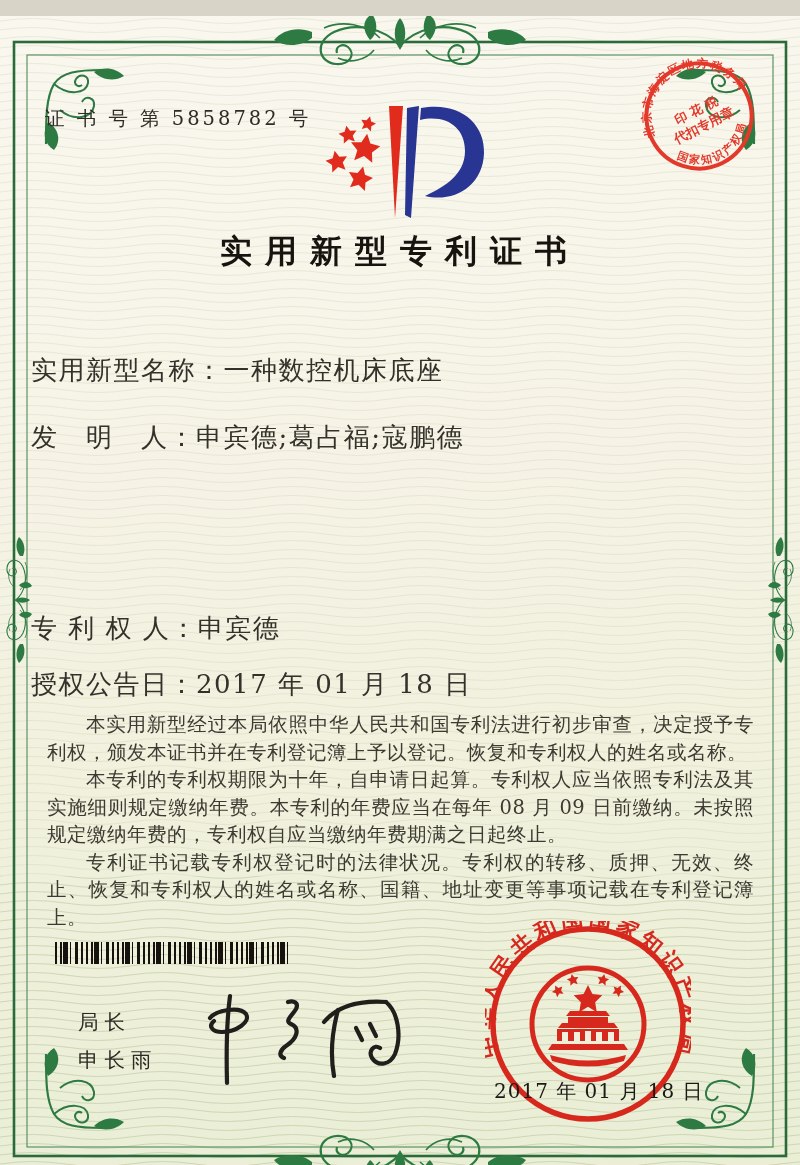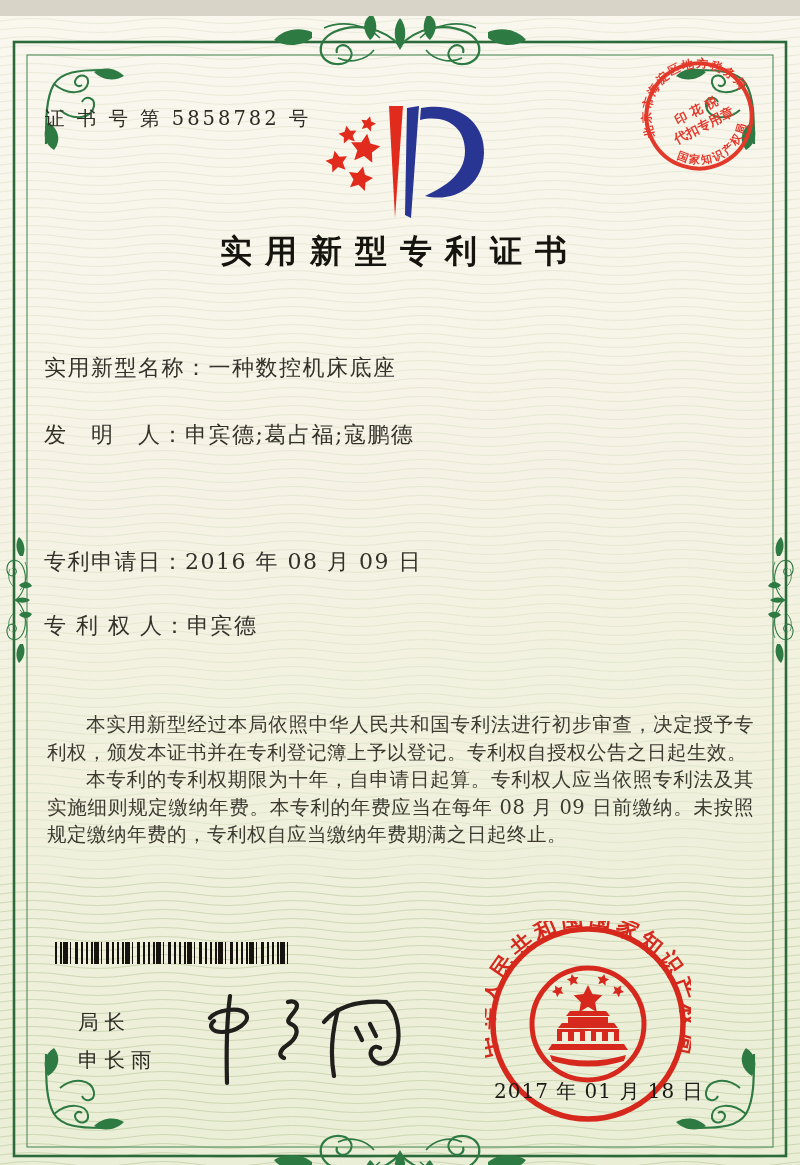--- a/index.html
+++ b/index.html
@@ -6,21 +6,21 @@
   .page{
     position:relative;width:800px;height:1165px;margin:16px auto;overflow:hidden;
     background:linear-gradient(175deg,#faf7ef 0%,#f6f3e6 38%,#f1f1de 62%,#eaeed5 100%);
     font-family:"DejaVu Serif","Liberation Serif",serif;color:#35332c;
   }
   svg.layer{position:absolute;left:0;top:0;}
   .abs{position:absolute;}
   .cert-no{left:45px;top:89px;font-size:19.5px;letter-spacing:3px;color:#2e2c26;}
   .title{left:0;right:0;top:214px;text-align:center;font-size:32px;font-weight:bold;
          letter-spacing:13px;color:#16140f;}
-  .frow{left:44px;font-size:22px;letter-spacing:1.5px;color:#33312a;white-space:nowrap;}
+  .frow{left:31px;font-size:26px;letter-spacing:1.5px;color:#33312a;white-space:nowrap;}
   .f1{top:337px}.f2{top:404px}.f3{top:465px}.f4{top:531px}.f5{top:595px}.f6{top:651px}
   .body-text{left:47px;top:695px;width:707px;font-size:19.5px;line-height:27.5px;
              letter-spacing:0.5px;text-align:justify;color:#3c3a31;}
   .body-text p{margin:0;text-indent:2em;}
   .barcode{left:55px;top:926px;width:237px;height:22px;
     background:repeating-linear-gradient(90deg,
       #16130f 0 2px,transparent 2px 5px,#16130f 5px 7px,transparent 7px 8px,
       #16130f 8px 13px,transparent 13px 15px,#16130f 15px 16px,transparent 16px 20px,
       #16130f 20px 23px,transparent 23px 26px,#16130f 26px 28px,transparent 28px 31px);}
   .sig-title{left:78px;top:992px;font-size:20.5px;letter-spacing:6px;color:#2c2a24;text-align:right;}
@@ -121,30 +121,31 @@
   </svg>
 
   <div class="abs title">实用新型专利证书</div>
 
   <div class="abs frow f1">
     <span>实用新型名称：</span><span>一种数控机床底座</span>
   </div>
   <div class="abs frow f2">
     <span>发　明　人：</span><span>申宾德;葛占福;寇鹏德</span>
   </div>
-  <div class="abs frow f4">
-    <span>专利申请日：</span><span>2016 年 08 月 09 日</span>
-  </div>
   <div class="abs frow f5">
     <span>专 利 权 人：</span><span>申宾德</span>
   </div>
+  <div class="abs frow f6">
+    <span>授权公告日：</span><span>2017 年 01 月 18 日</span>
+  </div>
 
   <div class="abs body-text">
-    <p>本实用新型经过本局依照中华人民共和国专利法进行初步审查，决定授予专利权，颁发本证书并在专利登记簿上予以登记。专利权自授权公告之日起生效。</p>
+    <p>本实用新型经过本局依照中华人民共和国专利法进行初步审查，决定授予专利权，颁发本证书并在专利登记簿上予以登记。恢复和专利权人的姓名或名称。</p>
     <p>本专利的专利权期限为十年，自申请日起算。专利权人应当依照专利法及其实施细则规定缴纳年费。本专利的年费应当在每年 08 月 09 日前缴纳。未按照规定缴纳年费的，专利权自应当缴纳年费期满之日起终止。</p>
+    <p>专利证书记载专利权登记时的法律状况。专利权的转移、质押、无效、终止、恢复和专利权人的姓名或名称、国籍、地址变更等事项记载在专利登记簿上。</p>
   </div>
 
   <div class="abs barcode"></div>
 
   <div class="abs sig-title">局长</div>
   <div class="abs sig-name">申长雨</div>
 
   <svg class="sig-svg" width="225" height="100" viewBox="0 0 225 100">
     <g fill="none" stroke="#201f1c" stroke-width="4.2" stroke-linecap="round">
       <path d="M34,8 C 31,30 30,55 31,95"></path>

